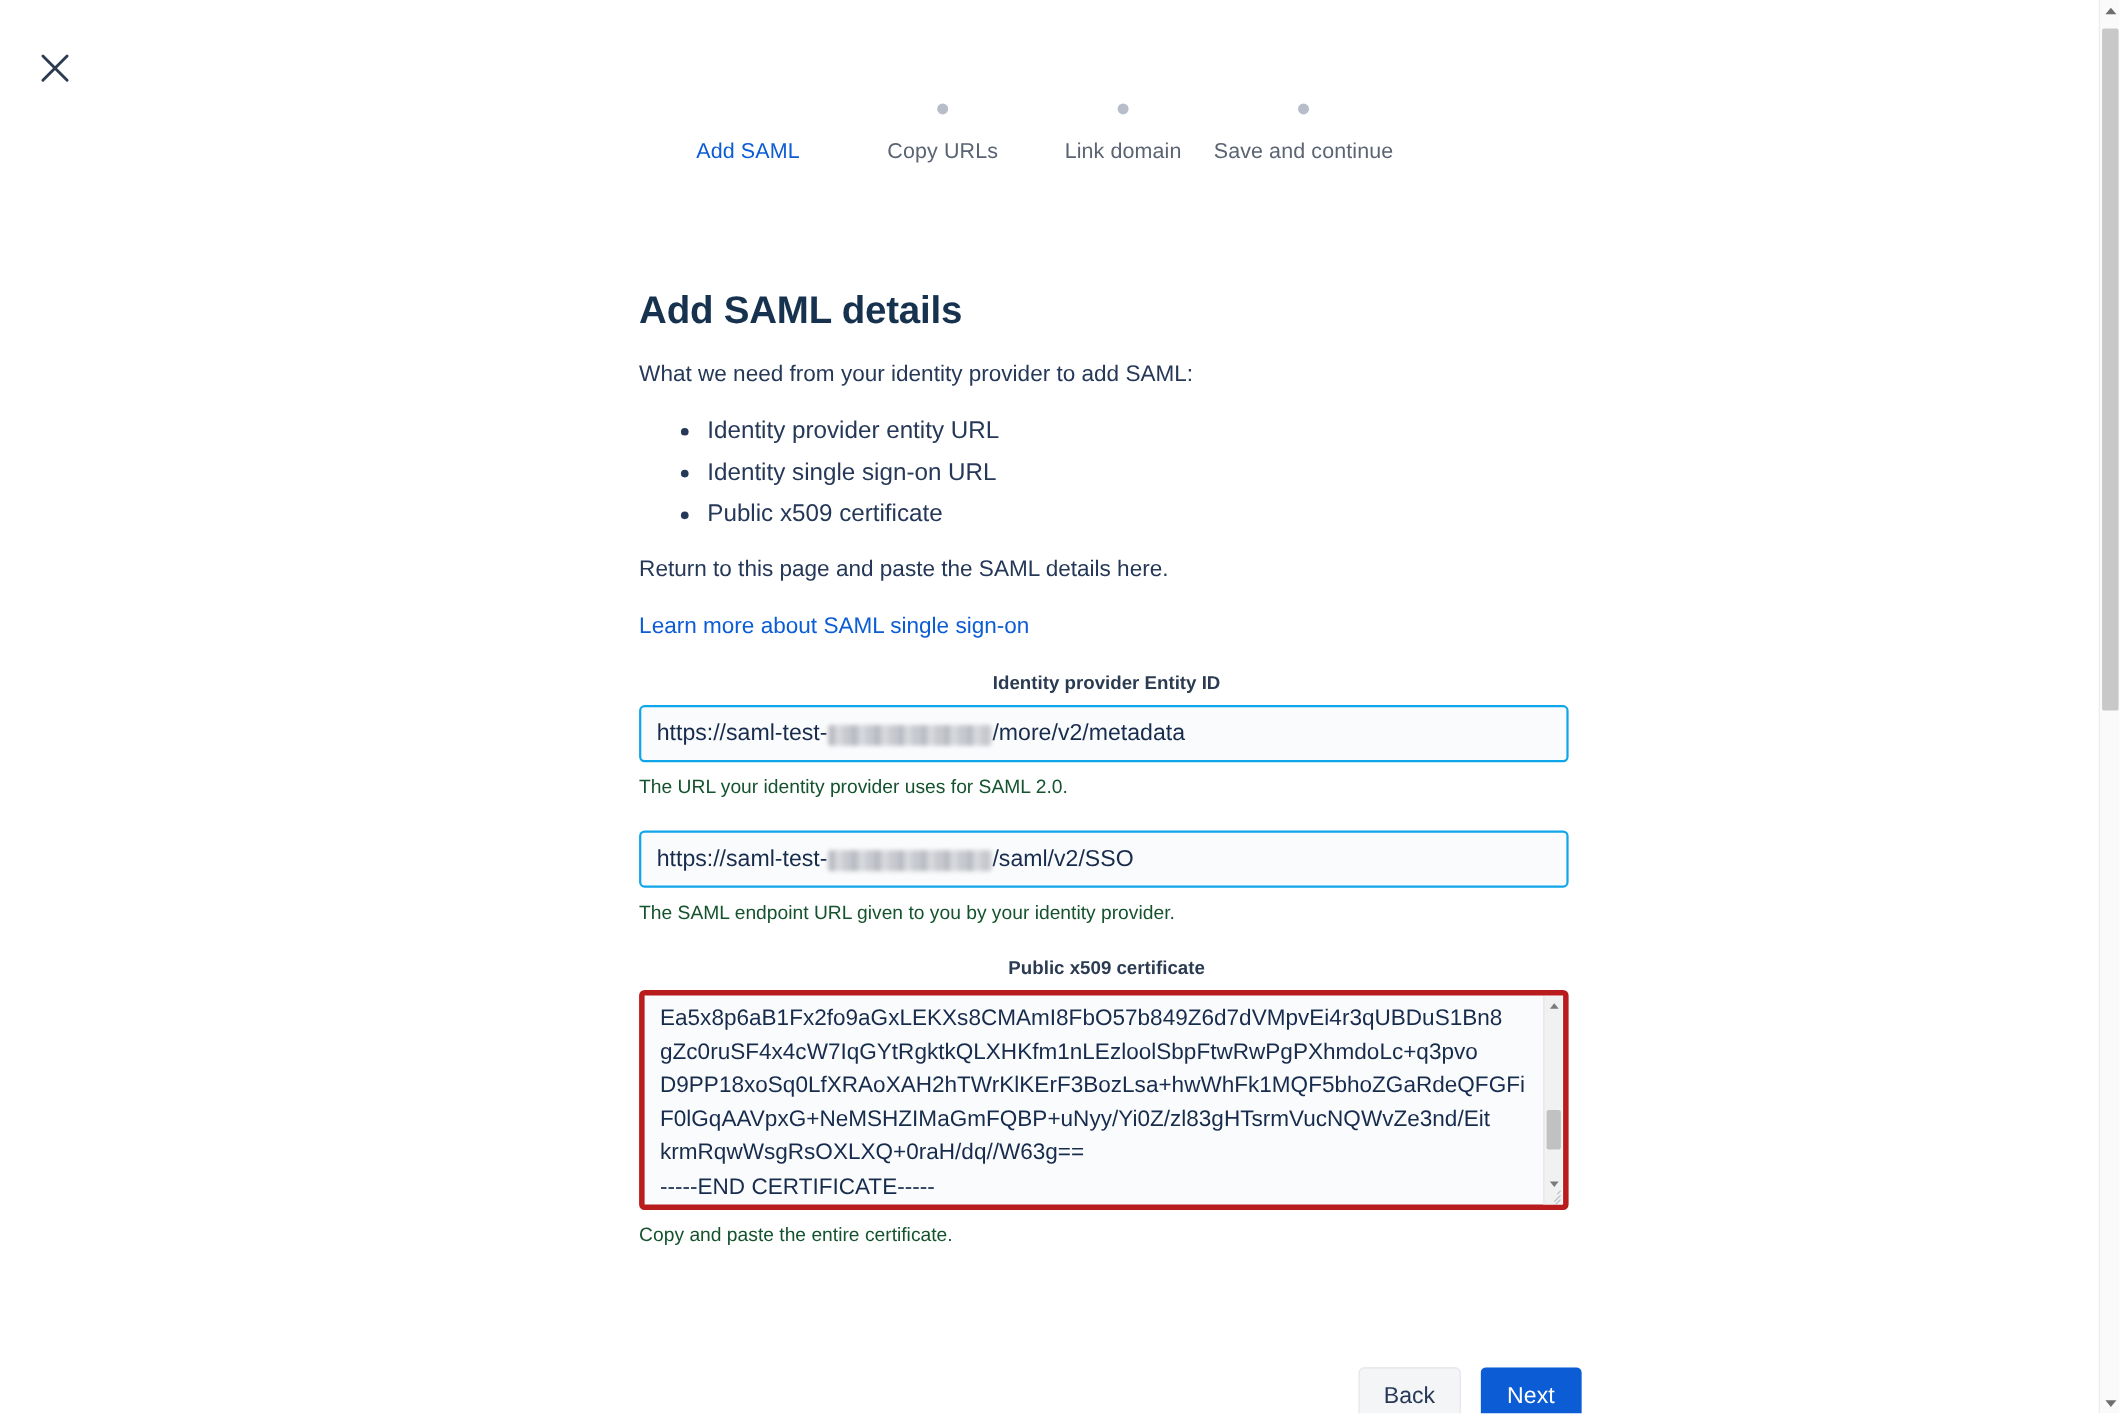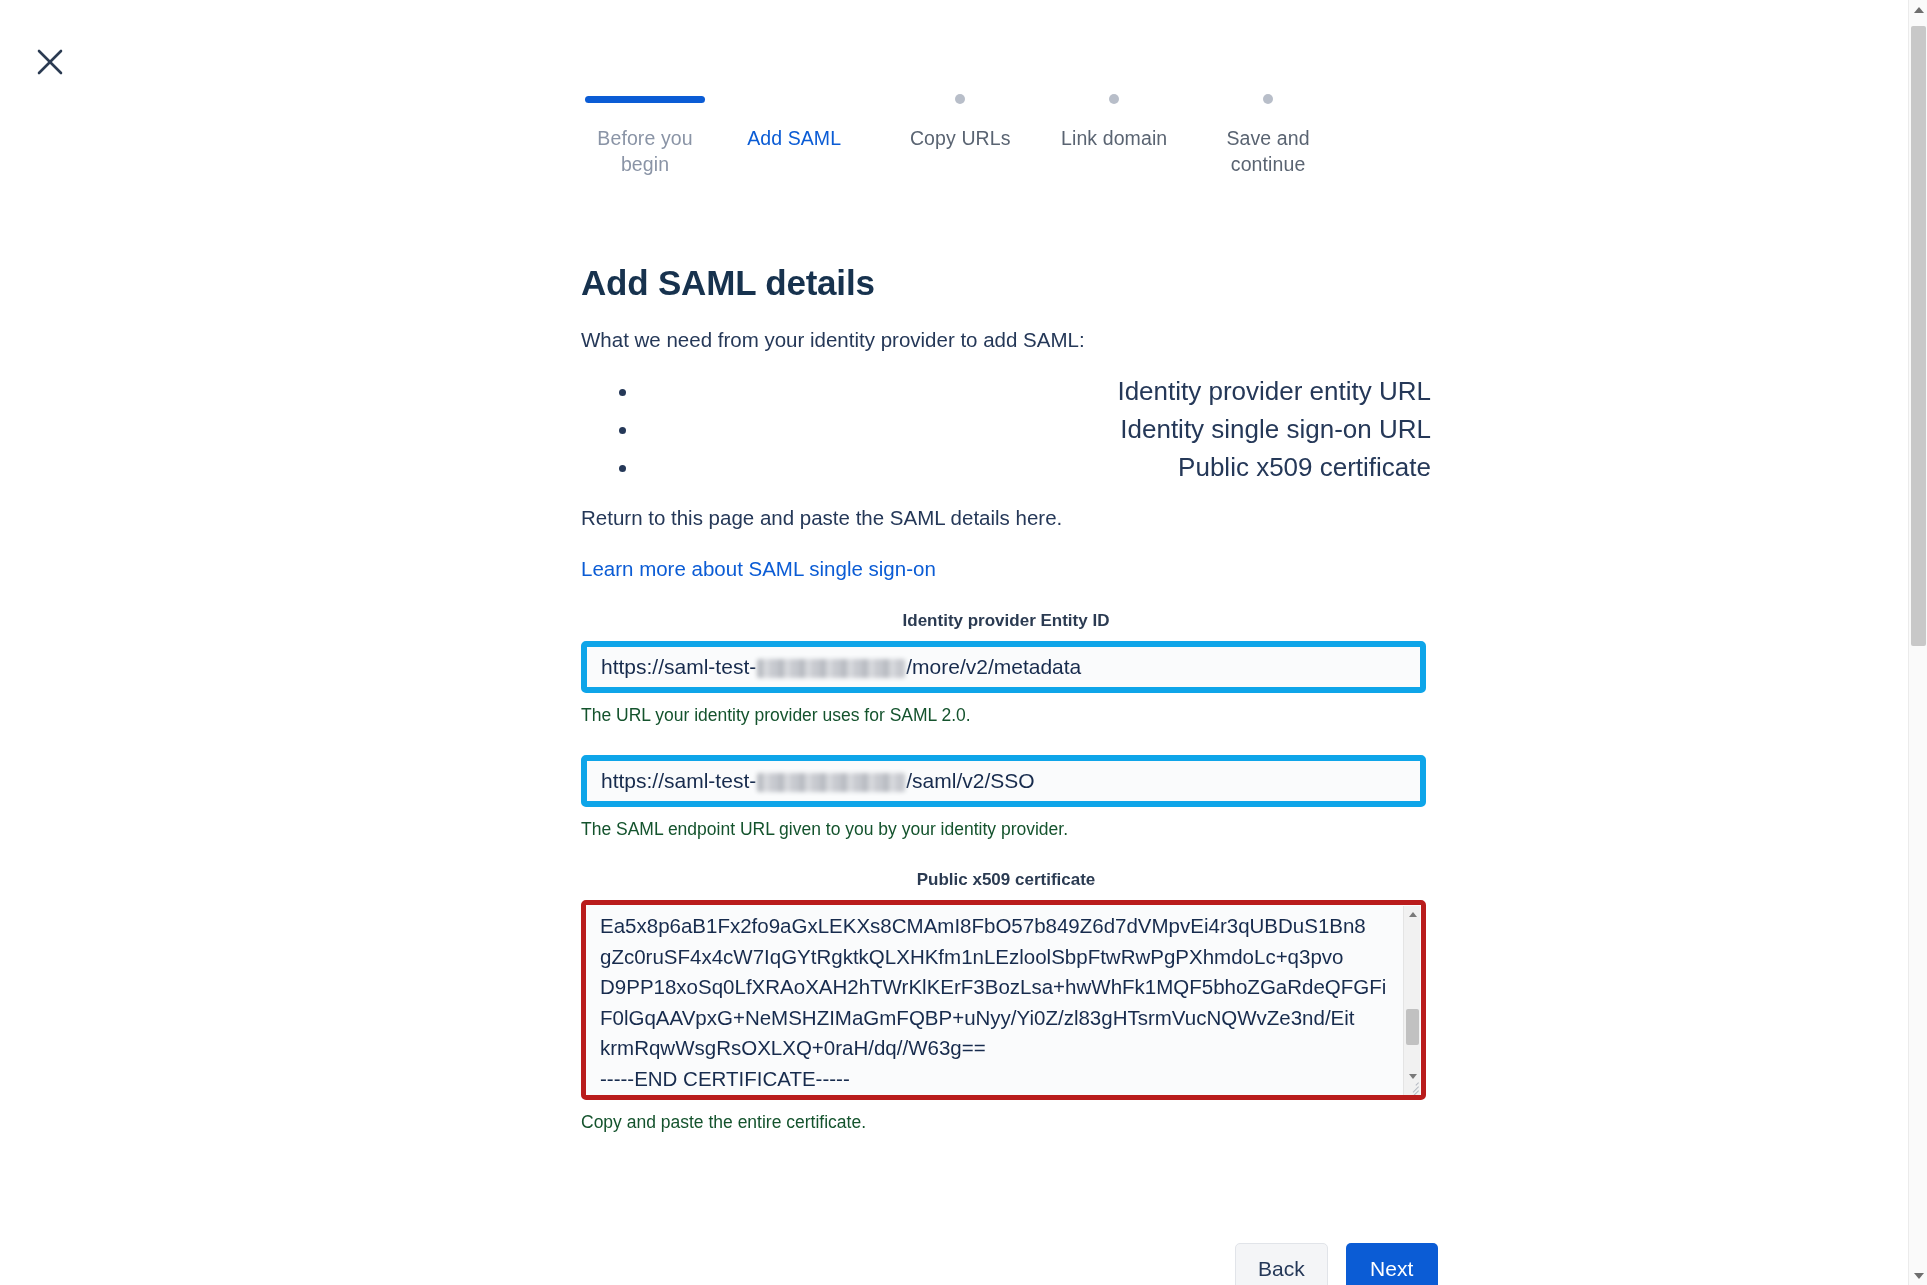--- a/index.html
+++ b/index.html
@@ -114,24 +114,23 @@
     line-height: 28px;
     color: #253858;
   }
   ul.needs {
     margin: 18px 0 0 0;
     padding-left: 62px;
     list-style: none;
   }
   ul.needs li {
     position: relative;
-    font-size: 26px;
+    font-size: 22px;
     line-height: 38px;
     color: #253858;
-    text-align: right;
   }
   ul.needs li:before {
     content: "";
     position: absolute;
     left: -24px;
     top: 17px;
     width: 7px;
     height: 7px;
     border-radius: 50%;
     background: #253858;
@@ -158,21 +157,21 @@
     font-size: 17px;
     font-weight: bold;
     color: #2b3b52;
     line-height: 22px;
     margin-bottom: 9px;
     text-align: center;
   }
   .text-input {
     width: 845px;
     height: 52px;
-    border: 6px solid #0ea5e9;
+    border: 2px solid #0ea5e9;
     border-radius: 5px;
     background: #fafbfc;
     padding: 0 14px;
     font-family: "Liberation Sans", sans-serif;
     font-size: 21px;
     color: #172b4d;
     display: flex;
     align-items: center;
     overflow: hidden;
     white-space: nowrap;
@@ -352,26 +351,20 @@
   <div class="close-btn">
     <span>
       <svg width="30" height="30" viewBox="0 0 30 30" aria-hidden="true">
         <line x1="4" y1="4" x2="26" y2="26" stroke="#2b3b52" stroke-width="2.6" stroke-linecap="round"></line>
         <line x1="26" y1="4" x2="4" y2="26" stroke="#2b3b52" stroke-width="2.6" stroke-linecap="round"></line>
       </svg>
     </span>
   </div>
 
   <div class="stepper">
-    <div class="step active">
-      <div class="marker-row">
-        <div class="bar"></div>
-      </div>
-      <div class="label">Before you begin</div>
-    </div>
 
     <div class="step current step-add">
       <div class="marker-row"></div>
       <div class="label">Add SAML</div>
     </div>
 
     <div class="step upcoming">
       <div class="marker-row">
         <div class="dot"></div>
       </div>

